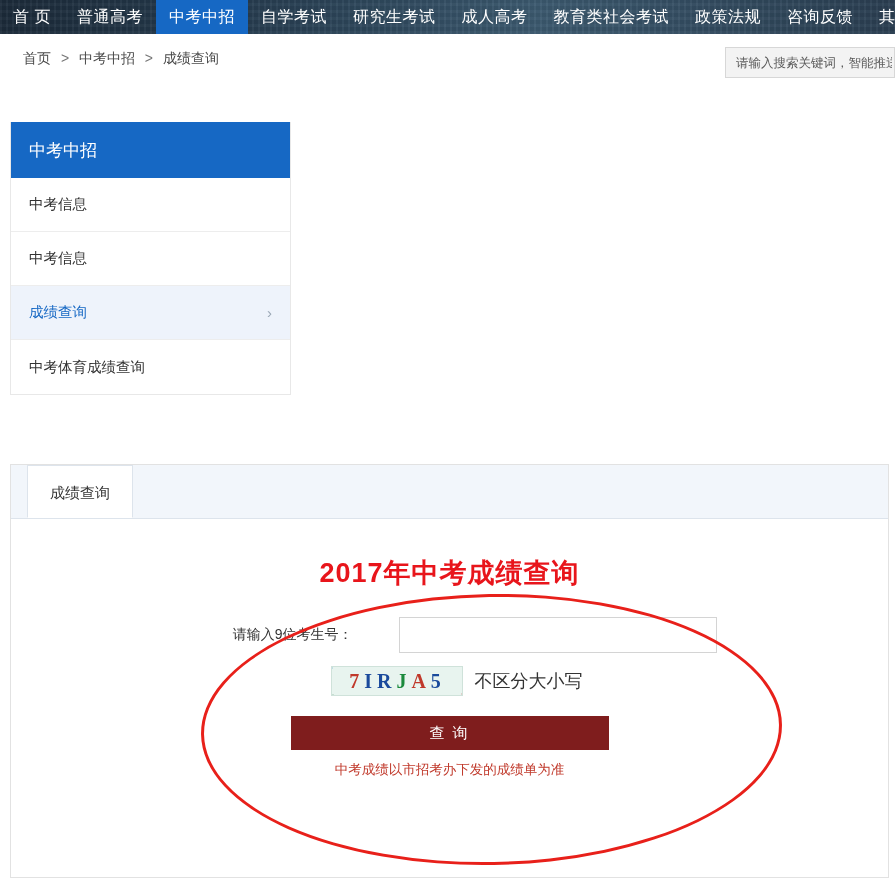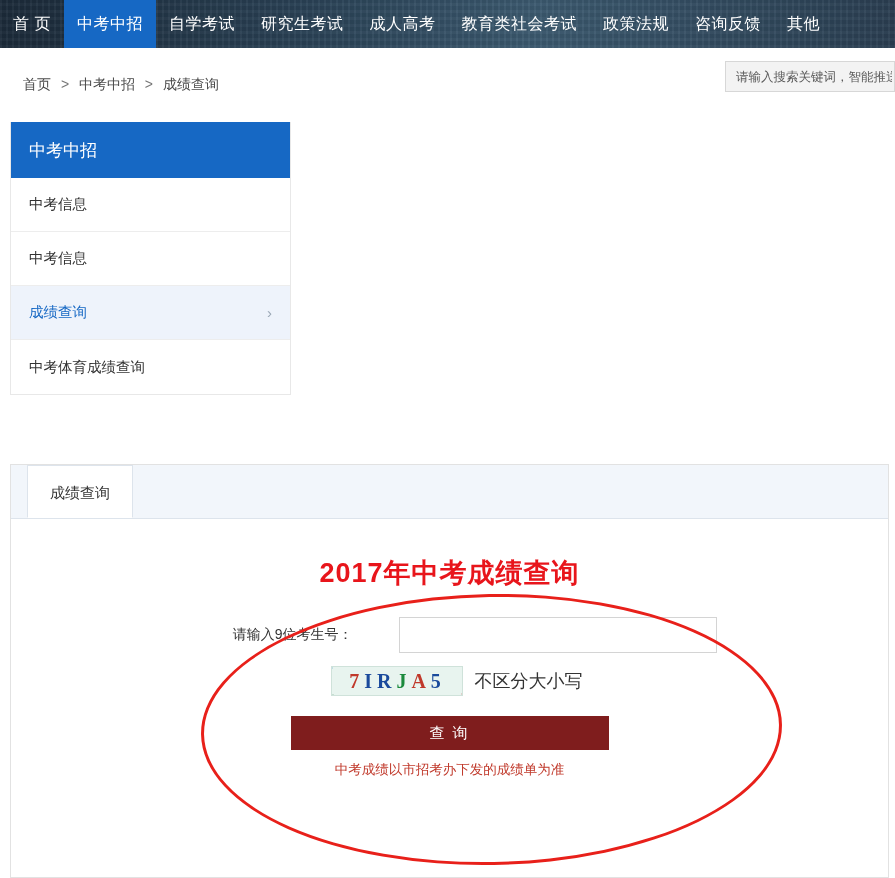--- a/index.html
+++ b/index.html
@@ -11,21 +11,21 @@
     height: 878px;
     font-family: "Liberation Sans", sans-serif;
     background: #ffffff;
     overflow: hidden;
     position: relative;
   }
 
   
   .topnav {
     position: relative;
-    height: 48px;
+    height: 34px;
     background: linear-gradient(90deg,#1c2b3a 0%, #2b4357 35%, #3c5a70 60%, #2b3f52 100%);
     display: flex;
     align-items: stretch;
     overflow: hidden;
   }
   .topnav::before {
     content: "";
     position: absolute;
     inset: 0;
     background:
@@ -51,21 +51,21 @@
   }
 
   
   .crumb-row {
     position: relative;
     height: 58px;
   }
   .breadcrumb {
     position: absolute;
     left: 23px;
-    top: 28px;
+    top: 16px;
     font-size: 14px;
     color: #4a4a4a;
   }
   .breadcrumb .sep { margin: 0 6px; color: #777; }
   .breadcrumb .crumb { color: #4a4a4a; cursor: pointer; }
 
   
   .searchbox {
     position: absolute;
     right: 0;
@@ -277,20 +277,21 @@
     pointer-events: none;
     transform: rotate(-1deg);
     z-index: 5;
   }
 </style>
 </head>
 <body>
 
 <div class="topnav">
   <div class="nav-item">首 页</div>
+  <div class="nav-item">普通高考</div>
   <div class="nav-item active">中考中招</div>
   <div class="nav-item">自学考试</div>
   <div class="nav-item">研究生考试</div>
   <div class="nav-item">成人高考</div>
   <div class="nav-item">教育类社会考试</div>
   <div class="nav-item">政策法规</div>
   <div class="nav-item">咨询反馈</div>
   <div class="nav-item">其他</div>
 </div>
 

